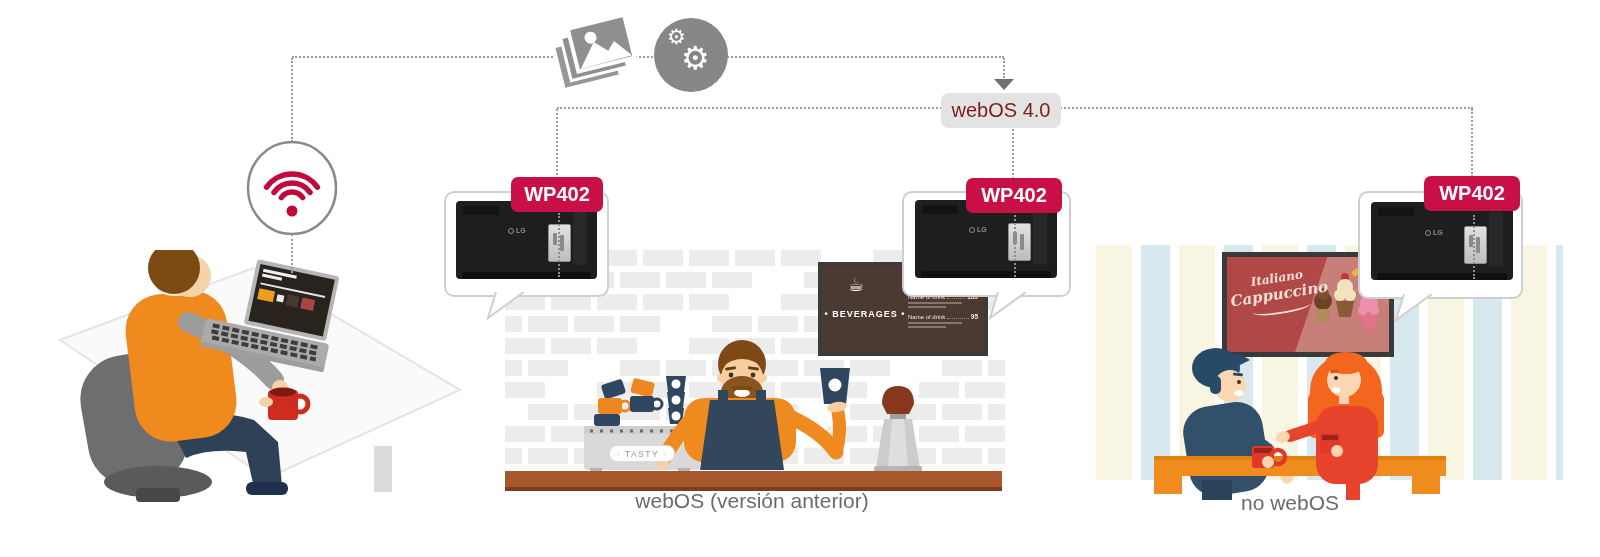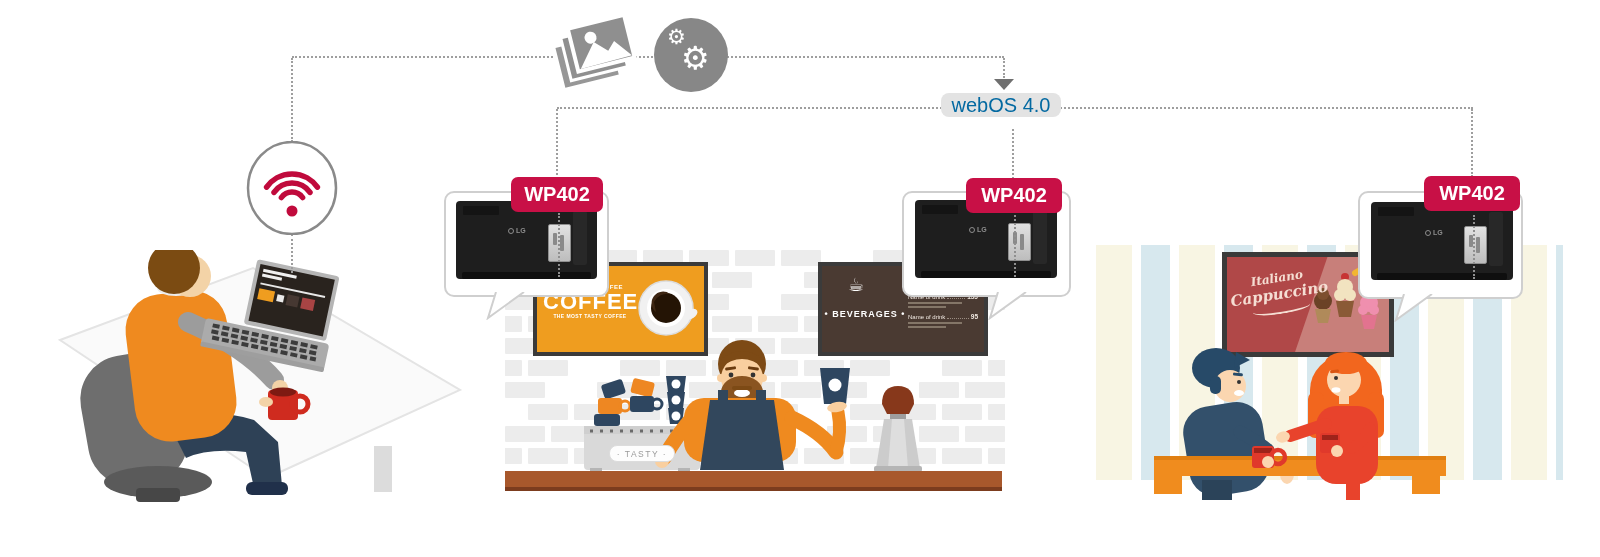--- a/index.html
+++ b/index.html
@@ -5,22 +5,22 @@
   html,body{margin:0;padding:0;background:#fff;}
   .canvas{position:relative;width:1600px;height:557px;background:#fff;overflow:hidden;
           font-family:"Liberation Sans",sans-serif;}
   .abs{position:absolute;}
   
   .hline{position:absolute;border-top:2px dotted #9e9e9e;z-index:2;}
   .vline{position:absolute;border-left:2px dotted #9e9e9e;z-index:2;}
   .arrow-down{position:absolute;width:0;height:0;border-left:10px solid transparent;
               border-right:10px solid transparent;border-top:11px solid #6f6f6f;z-index:3;}
   
-  .pill{position:absolute;left:941px;top:93px;width:120px;height:24px;background:#e3e3e3;
-        border-radius:8px;color:#0369a1;font-size:20px;font-weight:500;display:flex;
+  .pill{position:absolute;left:941px;top:93px;width:120px;height:35px;background:#e3e3e3;
+        border-radius:8px;color:#7f1d1d;font-size:20px;font-weight:500;display:flex;
         align-items:center;justify-content:center;z-index:5;}
   
   .gears{position:absolute;left:654px;top:18px;width:74px;height:74px;border-radius:50%;
          background:#878787;z-index:4;font-family:"DejaVu Sans",sans-serif;}
   .gears span{position:absolute;color:#fff;line-height:1;}
   .gear-small{left:13px;top:9px;font-size:21px;}
   .gear-big{left:27px;top:24px;font-size:32px;}
   
   .badge{position:absolute;height:35px;background:#c81046;border-radius:7px;color:#fff;
          font-size:20px;font-weight:bold;display:flex;align-items:center;justify-content:center;
@@ -261,34 +261,20 @@
       <div class="brick" style="left: 115px; top: 198px; width: 40px; height: 16px;"></div>
       <div class="brick" style="left: 161px; top: 198px; width: 40px; height: 16px;"></div>
       <div class="brick" style="left: 253px; top: 198px; width: 40px; height: 16px;"></div>
       <div class="brick" style="left: 299px; top: 198px; width: 40px; height: 16px;"></div>
       <div class="brick" style="left: 345px; top: 198px; width: 40px; height: 16px;"></div>
       <div class="brick" style="left: 391px; top: 198px; width: 40px; height: 16px;"></div>
       <div class="brick" style="left: 437px; top: 198px; width: 40px; height: 16px;"></div>
       <div class="brick" style="left: 483px; top: 198px; width: 40px; height: 16px;"></div>
     </div>
 
-  <div class="coffee-sign">
-    <div class="cs-text">
-      <div class="cs-top">AROMA OF COFFEE</div>
-      <div class="cs-title">COFFEE</div>
-      <div class="cs-bottom">THE MOST TASTY COFFEE</div>
-    </div>
-    <svg class="abs" style="right:2px;top:6px;" width="72" height="72" viewBox="0 0 72 72">
-      <circle cx="36" cy="36" r="27" fill="#f1f1f1" stroke="#dcdcdc" stroke-width="1.5"></circle>
-      <ellipse cx="61" cy="42" rx="7" ry="4.5" fill="#f1f1f1" transform="rotate(-30 61 42)"></ellipse>
-      <circle cx="36" cy="36" r="19" fill="#fff"></circle>
-      <circle cx="36" cy="36" r="15" fill="#241405"></circle>
-      <path d="M24,30 A15,15 0 0 1 40,22 A11,11 0 0 0 26,40 Z" fill="#3d2613"></path>
-    </svg>
-  </div>
 
   <div class="bev-board">
     <div class="bev-cup">☕</div>
     <div class="bev-title">• BEVERAGES •</div>
     <div class="bev-items">
       <div class="mi">
         <div class="mi-row">
             <span class="mi-name">Name of drink</span>
             <span class="mi-lead"></span>
             <span class="mi-price">95</span>
@@ -373,20 +359,21 @@
       <path d="M302,64 Q302,46 318,46 Q334,46 334,64 L329,74 L307,74 Z" fill="#87381b"></path>
       <rect x="310" y="74" width="16" height="5" fill="#9e9e9e"></rect>
       <polygon points="304,79 332,79 340,128 296,128" fill="#cccccc"></polygon>
       <polygon points="312,79 324,79 328,128 308,128" fill="#dedede"></polygon>
       <rect x="294" y="126" width="48" height="6" rx="2" fill="#b5b5b5"></rect>
     </g>
   </svg>
 
   <div class="counter"></div>
   <div class="machine-label">· TASTY ·</div>
+  <div class="caption" style="left:602px;top:489px;width:300px;">webOS (versión anterior)</div>
 
   <div class="stripes"></div>
 
   <div class="promo-sign">
     <div class="promo-overlay"></div>
     <svg class="abs" style="right:0;top:0;z-index:2;" width="152" height="85" viewBox="0 0 152 85">
       <path d="M118,16 Q132,6 144,16" stroke="#f2b531" stroke-width="6" fill="none" stroke-linecap="round"></path>
       <circle cx="86" cy="44" r="9" fill="#6b4226"></circle>
         <circle cx="86" cy="37" r="6" fill="#7d4f2e"></circle>
       <polygon points="78,52 94,52 91,66 81,66" fill="#b08a5a"></polygon>
@@ -447,20 +434,21 @@
       <path d="M186,94 Q162,102 150,106" stroke="#e8432c" stroke-width="12" fill="none" stroke-linecap="round"></path>
       <ellipse cx="143" cy="107" rx="7" ry="5.5" fill="#fbd6b0" transform="rotate(-15 143 107)"></ellipse>
       <path d="M230,98 Q224,112 212,118" stroke="#e8432c" stroke-width="11" fill="none" stroke-linecap="round"></path>
       <rect x="180" y="103" width="20" height="20" rx="3" fill="#e0392b"></rect>
       <rect x="182" y="105" width="16" height="5" fill="#9e231a"></rect>
       <circle cx="197" cy="121" r="6" fill="#fbd6b0"></circle>
       <rect x="206" y="150" width="14" height="20" fill="#e8432c"></rect>
     </g>
   </svg>
 
+  <div class="caption" style="left:1165px;top:491px;width:250px;">no webOS</div>
 
   <div class="callout" style="left:444px;top:191px;width:161px;height:102px;">
     <div class="display" style="left:10px;top:8px;width:141px;height:78px;">
       <div class="vent"></div>
         <div class="sidepanel"></div>
         <div class="dbar"></div>
       <div class="lg" style="left:52px;top:26px;">
           <span class="lgdot"></span>
           <span>LG</span>
         </div>

